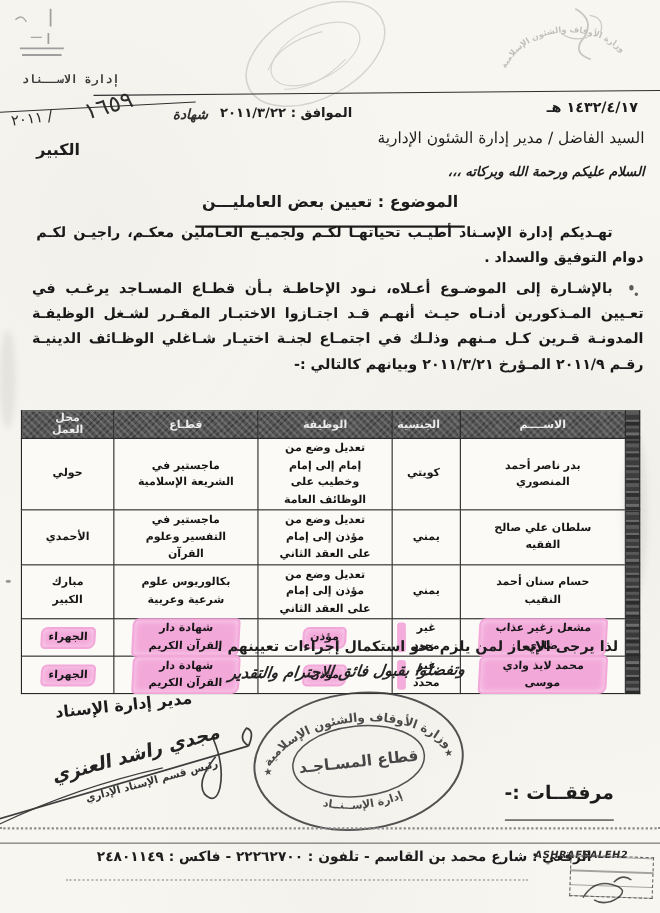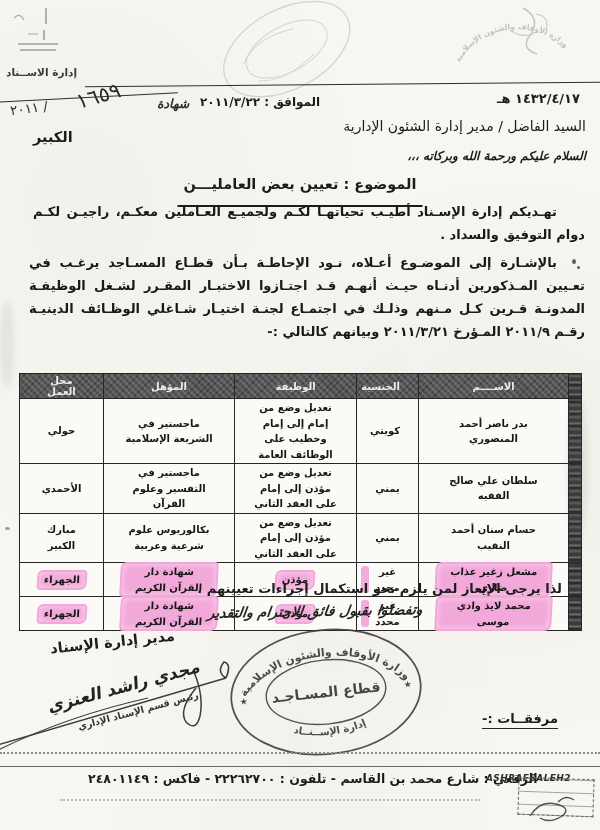--- a/index.html
+++ b/index.html
@@ -13,21 +13,21 @@
   .abs{position:absolute;}
   .rtl{direction:rtl;unicode-bidi:embed;}
   .smudge{position:absolute;background:rgba(90,90,90,0.10);filter:blur(3px);border-radius:50%;}
 
   
   .rule{position:absolute;border-top:1.6px solid #2e2e2e;}
   .dotted{position:absolute;border-top:2px dotted #8a8a8a;}
   .thin{position:absolute;border-top:1.2px solid #6a6a6a;}
 
   
-  .dept-top-left{left:6px;top:66px;font-size:10.5px;font-weight:700;color:#3a3a3a;letter-spacing:1px;}
+  .dept-top-left{left:20px;top:66px;font-size:10.5px;font-weight:700;color:#3a3a3a;letter-spacing:1px;font-family:Liberation Mono, monospace;}
   .hijri{left:430px;top:91px;font-size:13px;font-weight:700;width:150px;}
   .greg{left:200px;top:95px;font-size:12px;font-weight:700;}
   .ref-label{left:157px;top:96px;font-size:12.5px;font-weight:700;font-style:italic;color:#2f2f2f;}
   .ref-main{left:76px;top:84px;font-size:21px;color:#2c2c2c;transform:rotate(-16deg);}
   .ref-year{left:10px;top:100px;font-size:13.5px;color:#2c2c2c;transform:rotate(-7deg);}
   .addressee{right:14px;top:118px;font-size:14px;font-weight:400;}
   .honorific{left:33px;top:129px;font-size:14.5px;font-weight:700;}
   .salutation{right:14px;top:149px;font-size:12px;font-weight:600;font-style:italic;}
   .subject{left:50%;top:176px;transform:translateX(-50%);font-size:14.5px;font-weight:700;
     border-bottom:2px solid #1c1c1c;padding:0 6px 13px;white-space:nowrap;}
@@ -60,22 +60,22 @@
   .hl-streak{position:absolute;left:4px;top:3px;bottom:3px;width:8px;background:#f3a8da;
     border-radius:3px;opacity:0.95;}
 
   
   .sig-title{left:50px;top:634px;font-size:14.5px;font-weight:700;transform:rotate(-6deg);}
   .sig-name{left:46px;top:676px;font-size:17px;font-weight:700;transform:rotate(-15deg) skewX(-12deg);
     color:#232323;letter-spacing:1px;}
   .sig-subtitle{left:76px;top:705px;font-size:9.5px;font-weight:600;transform:rotate(-15deg);color:#333;}
 
   
-  .attach-label{right:42px;top:711px;font-size:13px;font-weight:700;
-    border-bottom:1.6px solid #222;padding-bottom:2px;}
+  .attach-label{right:42px;top:711px;font-size:17px;font-weight:700;
+    border-bottom:1.6px solid #222;padding-bottom:14px;}
   .attach-item{right:45px;top:739px;font-size:9.5px;font-weight:700;color:#222;width:275px;text-align:right;}
 
   
   .footer-ar{left:88px;top:771px;font-size:12.5px;font-weight:700;}
   .footer-code{left:486px;top:773px;font-size:9px;font-weight:700;font-style:italic;letter-spacing:0.4px;color:#2b2b2b;}
   .footer-en{left:97px;top:791px;font-size:11px;color:#1f1f1f;letter-spacing:0.3px;}
   .stampbox{left:518px;top:778px;width:74px;height:36px;border:1.2px dashed #666;transform:rotate(2deg);
     background:repeating-linear-gradient(0deg, transparent 0 9px, rgba(80,80,80,0.5) 9px 10px, transparent 10px 13px);}
   .speck{position:absolute;background:#5c5c5c;border-radius:50%;}
 </style>
@@ -133,21 +133,21 @@
       <col style="width:122px">
         <col style="width:131px">
         <col style="width:84px">
     </colgroup>
     <tbody>
         <tr>
       <th class="col-artifact"></th>
       <th>الاســــم</th>
       <th>الجنسية</th>
       <th>الوظيفة</th>
-      <th>المؤهل</th>
+      <th>قطـاع</th>
       <th>محل العمل</th>
     </tr>
     <tr class="tall">
       <td class="col-artifact"></td>
       <td>بدر ناصر أحمد المنصوري</td>
       <td>كويتي</td>
       <td>تعديل وضع من إمام إلى إمام وخطيب على الوظائف العامة</td>
       <td>ماجستير في الشريعة الإسلامية</td>
       <td>حولي</td>
     </tr>

